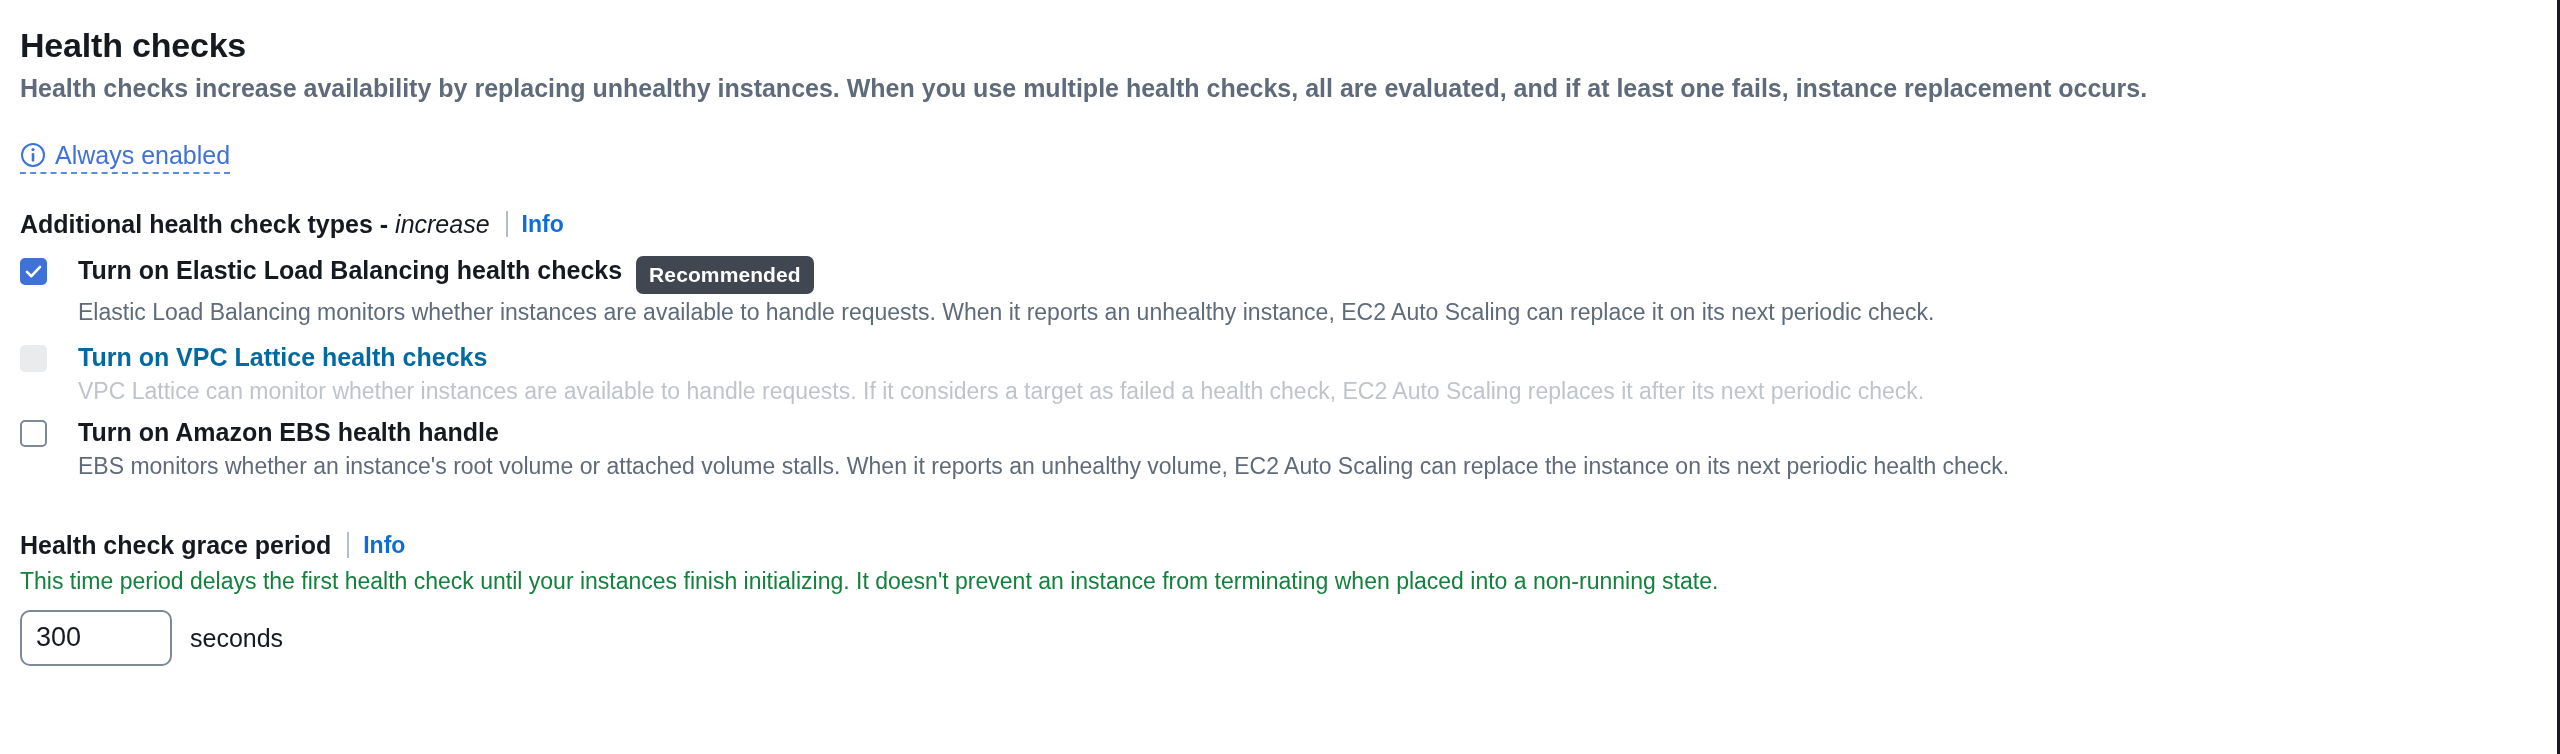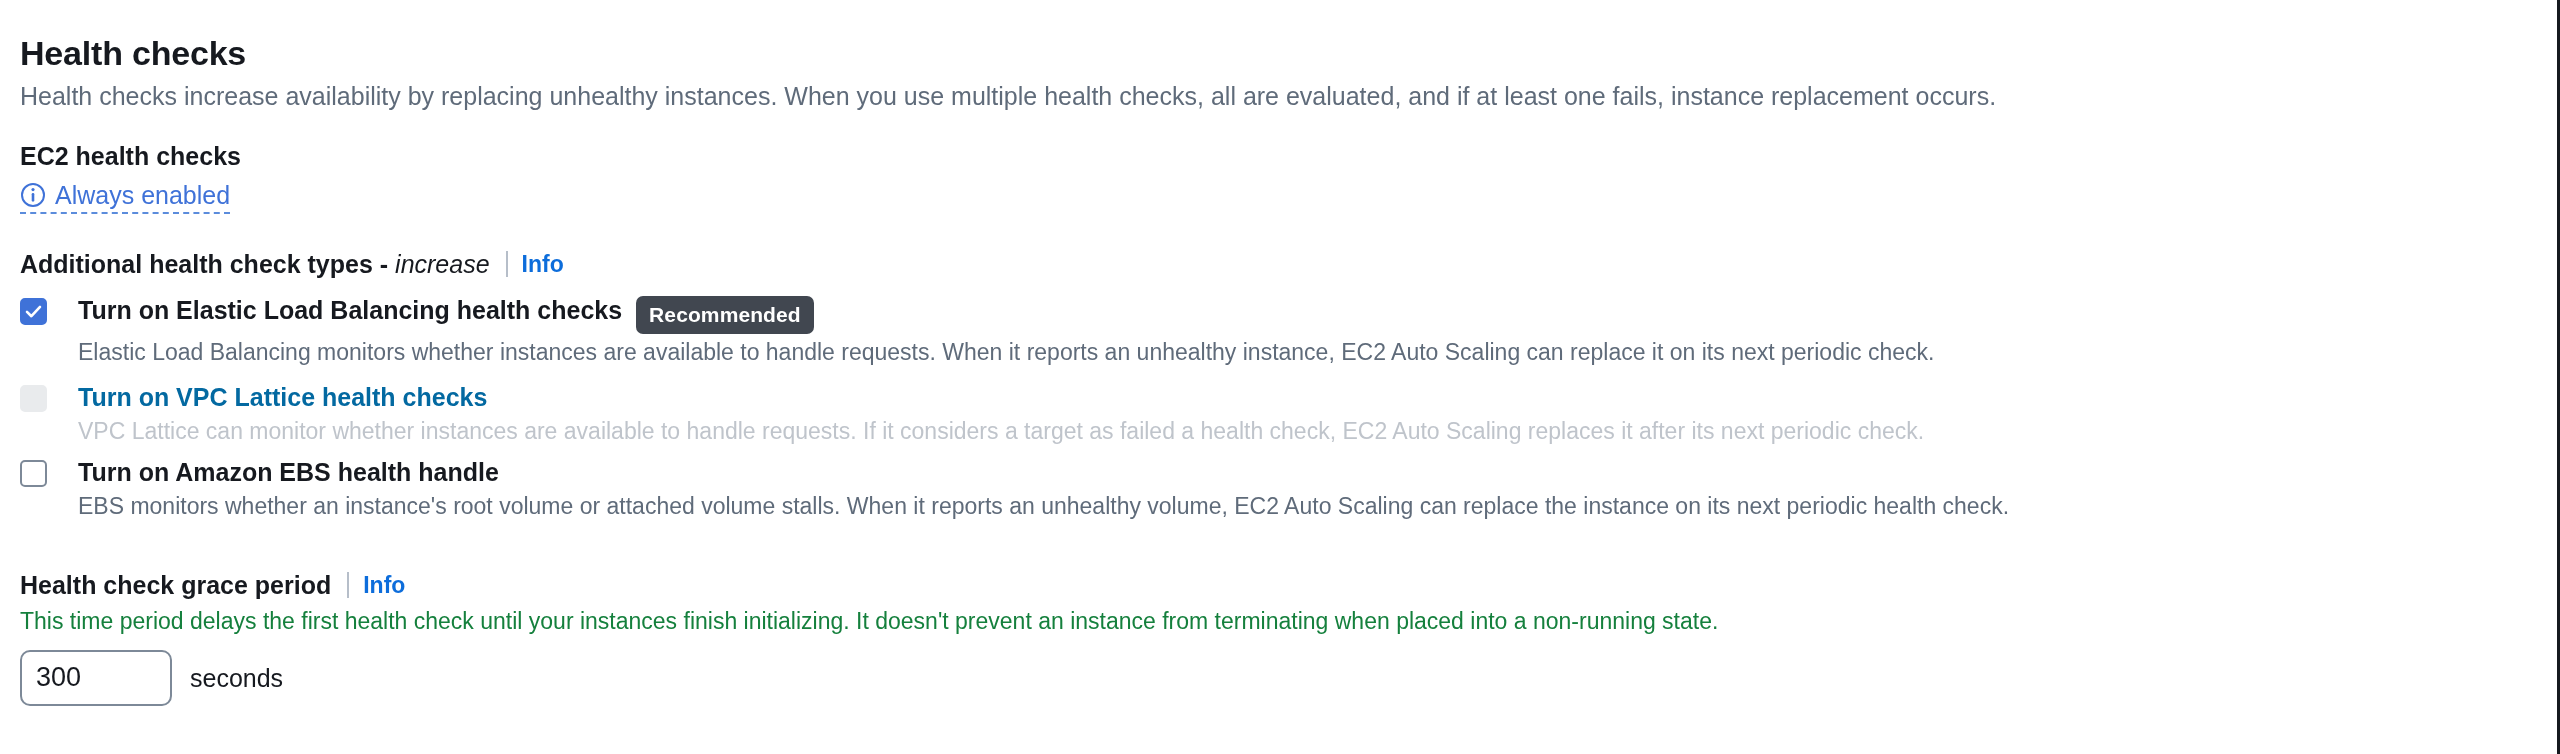--- a/index.html
+++ b/index.html
@@ -27,28 +27,28 @@
     padding: 20px 24px 0 20px;
   }
 
   
   .page-title {
     font-size: 34px;
     line-height: 42px;
     font-weight: 700;
     color: #16191f;
     letter-spacing: -0.2px;
-    margin: 12px 0 6px 0;
+    margin: 4px 0 6px 0;
   }
   .page-desc {
     font-size: 25px;
     line-height: 32px;
     color: #5f6b7a;
     margin: 0;
-    font-weight: 400;
+    font-weight: 700;
   }
 
   .section-label {
     font-size: 25px;
     line-height: 32px;
     font-weight: 700;
     color: #16191f;
   }
   .section-label .optional {
     font-weight: 400;
@@ -236,21 +236,20 @@
 </head>
 <body>
 
 <div class="panel">
   <div class="content">
 
     <h1 class="page-title">Health checks</h1>
     <p class="page-desc">Health checks increase availability by replacing unhealthy instances. When you use multiple health checks, all are evaluated, and if at least one fails, instance replacement occurs.</p>
 
     <div class="ec2-block">
-      <div class="section-label">EC2 health checks</div>
 
       <div class="always-enabled-row">
         <span class="info-circle">
           <svg viewBox="0 0 26 26" width="26" height="26" aria-hidden="true">
             <circle cx="13" cy="13" r="11" fill="none" stroke="#3f72d8" stroke-width="2"></circle>
             <circle cx="13" cy="7.6" r="1.6" fill="#3f72d8"></circle>
             <rect x="11.7" y="11" width="2.6" height="8.6" rx="1.2" fill="#3f72d8"></rect>
           </svg>
         </span>
         <span class="always-enabled-text">Always enabled</span>

